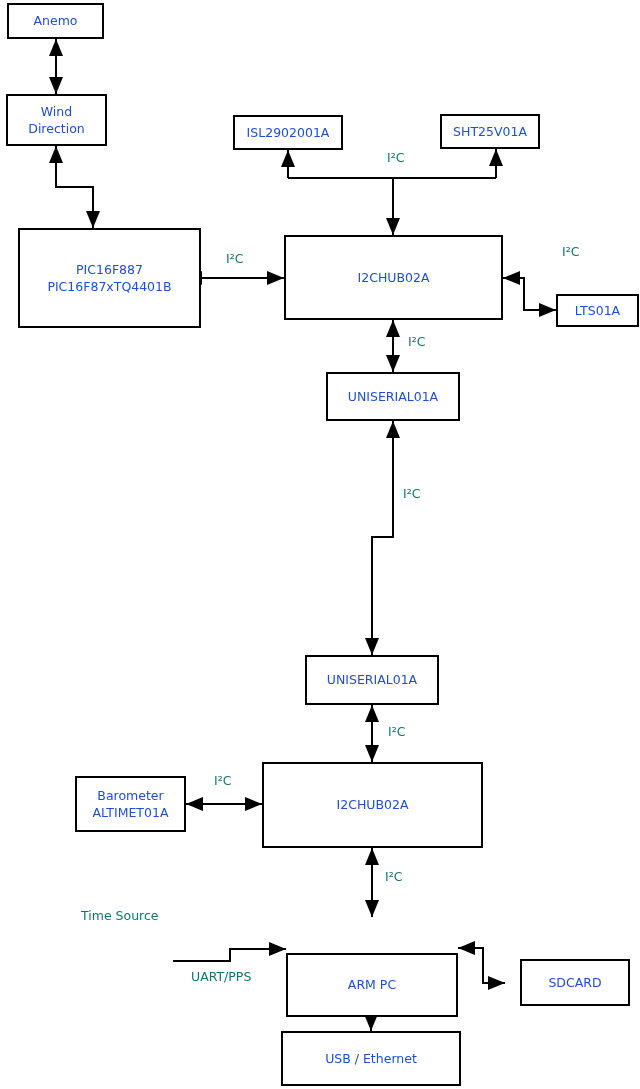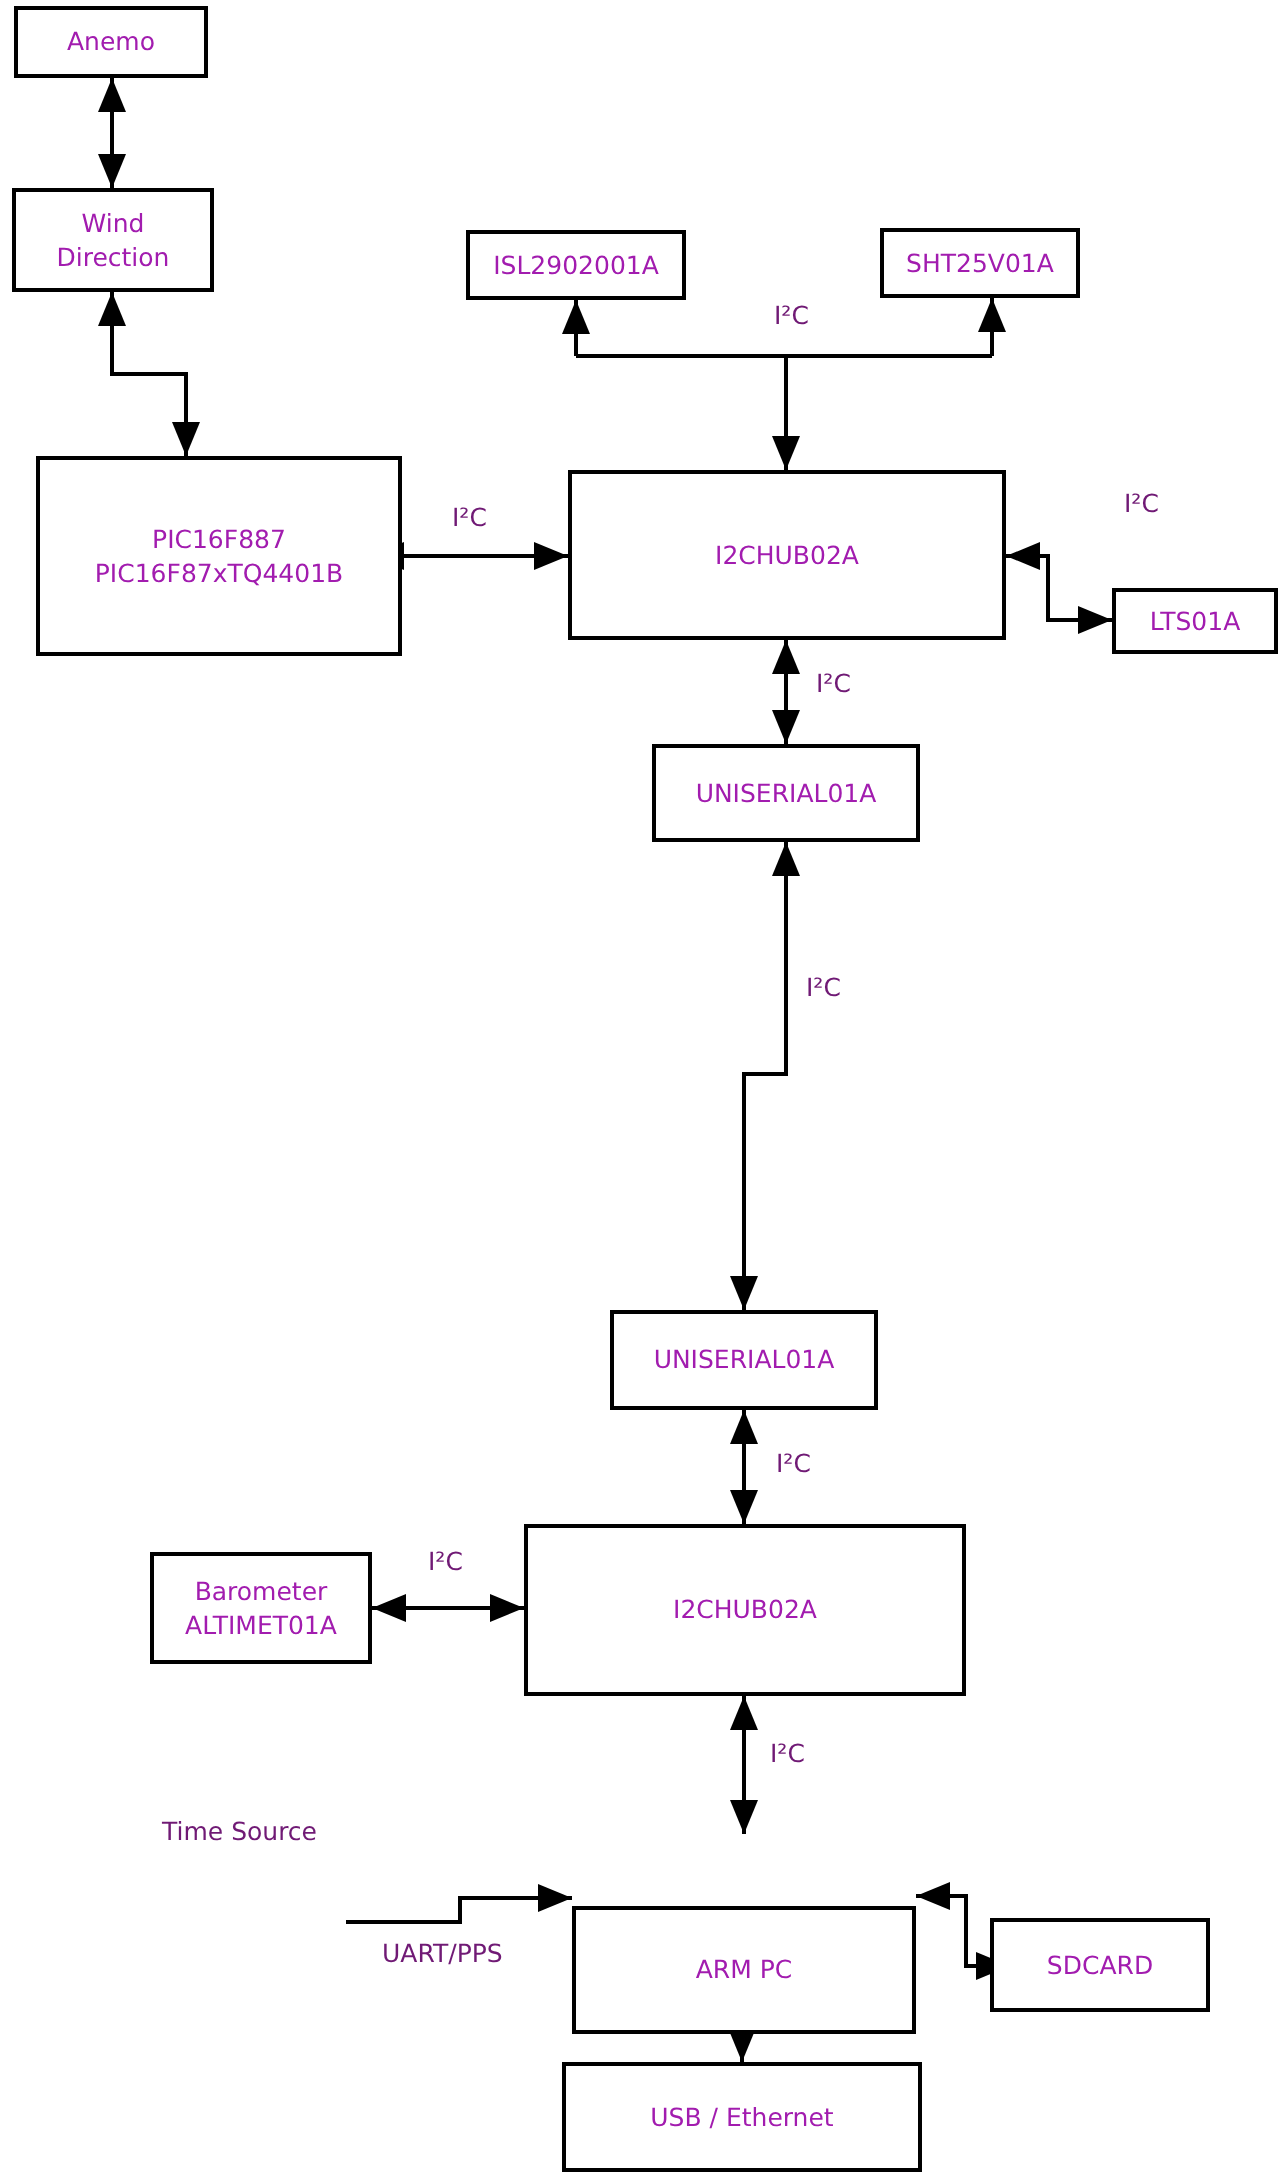--- a/index.html
+++ b/index.html
@@ -25,32 +25,32 @@
   .connector-layer path {
     stroke: #000000;
     stroke-width: 2;
     fill: none;
   }
   .node {
     position: absolute;
     box-sizing: border-box;
     border: 2px solid #000000;
     background: #ffffff;
-    color: #a21caf;
+    color: #1d4ed8;
     display: flex;
     align-items: center;
     justify-content: center;
     text-align: center;
     white-space: pre-line;
     font-size: 12.5px;
     line-height: 1.4;
   }
   .elabel {
     position: absolute;
-    color: #701a75;
+    color: #0f766e;
     font-size: 12.5px;
     line-height: 1;
     white-space: nowrap;
   }
 </style>
 </head>
 <body>
 
 <div class="canvas">
 
@@ -89,21 +89,21 @@
   <div class="node" style="left:233px;top:115px;width:110px;height:35px">ISL2902001A</div>
   <div class="node" style="left:440px;top:114px;width:100px;height:35px">SHT25V01A</div>
   <div class="node" style="left:284px;top:235px;width:219px;height:85px">I2CHUB02A</div>
   <div class="node" style="left:556px;top:294px;width:83px;height:33px">LTS01A</div>
   <div class="node" style="left:326px;top:372px;width:134px;height:49px">UNISERIAL01A</div>
   <div class="node" style="left:305px;top:655px;width:134px;height:50px">UNISERIAL01A</div>
   <div class="node" style="left:75px;top:776px;width:111px;height:56px">Barometer
 ALTIMET01A</div>
   <div class="node" style="left:262px;top:762px;width:221px;height:86px">I2CHUB02A</div>
   <div class="node" style="left:286px;top:953px;width:172px;height:64px">ARM PC</div>
-  <div class="node" style="left:495px;top:959px;width:110px;height:47px">SDCARD</div>
+  <div class="node" style="left:520px;top:959px;width:110px;height:47px">SDCARD</div>
   <div class="node" style="left:281px;top:1031px;width:180px;height:55px">USB / Ethernet</div>
 
   <div class="elabel" style="left:226px;top:253px">I²C</div>
   <div class="elabel" style="left:387px;top:152px">I²C</div>
   <div class="elabel" style="left:562px;top:246px">I²C</div>
   <div class="elabel" style="left:408px;top:336px">I²C</div>
   <div class="elabel" style="left:403px;top:488px">I²C</div>
   <div class="elabel" style="left:388px;top:726px">I²C</div>
   <div class="elabel" style="left:214px;top:775px">I²C</div>
   <div class="elabel" style="left:385px;top:871px">I²C</div>

